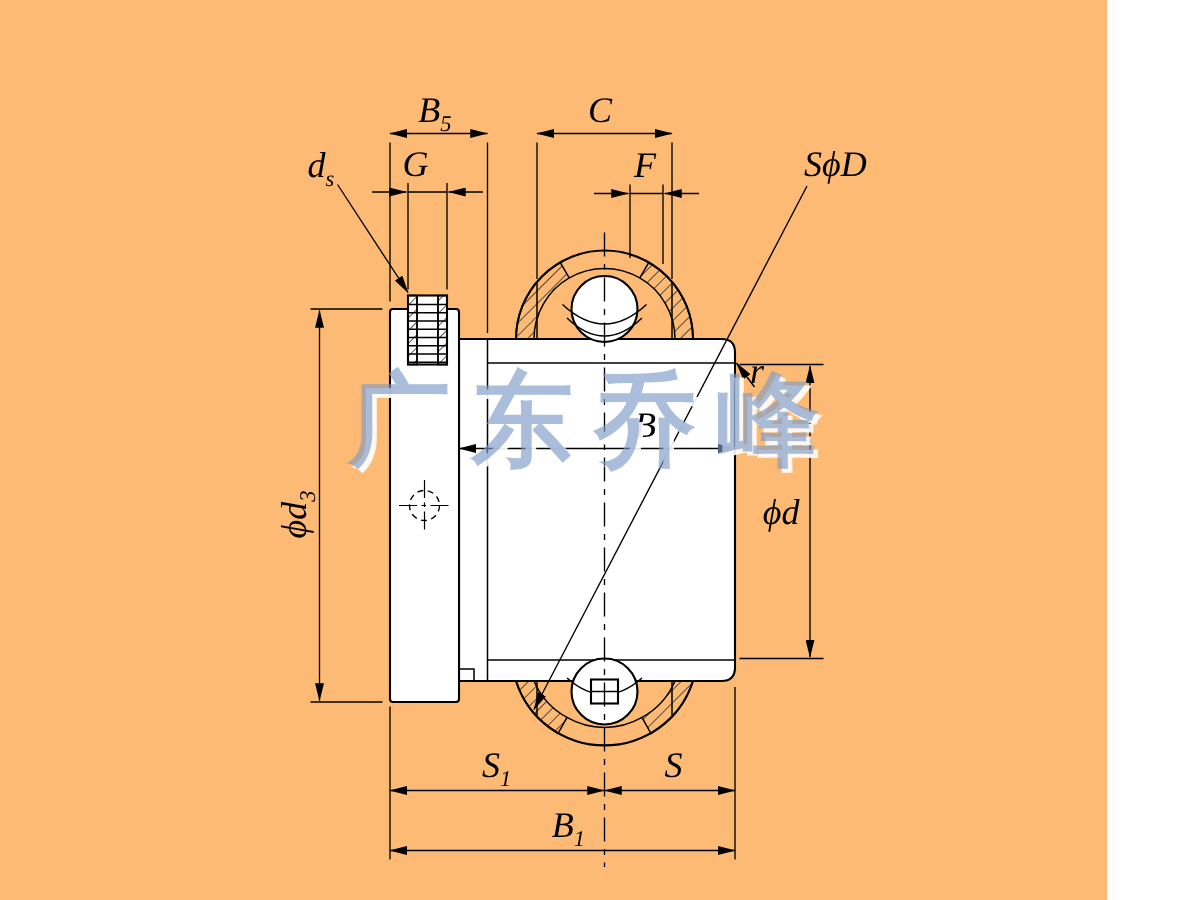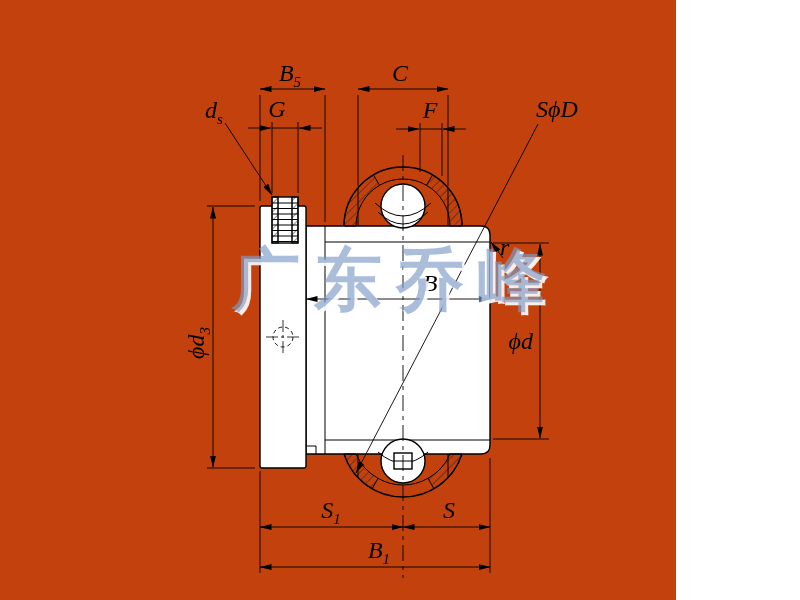--- a/index.html
+++ b/index.html
@@ -1,16 +1,16 @@
 <!DOCTYPE html>
 <html><head>
 <meta charset="utf-8">
 <style>
   html,body{margin:0;padding:0;background:#ffffff;width:800px;height:600px;overflow:hidden;}
-  .canvas{position:relative;width:676px;height:600px;background:#c2410c;}
+  .canvas{position:relative;width:738px;height:600px;background:#fdba74;}
   svg{position:absolute;left:0;top:0;}
   .ln{stroke:#000;stroke-width:1.4;fill:none;}
   .lnw{stroke:#000;stroke-width:1.4;fill:#ffffff;}
   .thin{stroke:#000;stroke-width:1;fill:none;}
   .dims line{stroke:#000;stroke-width:0.9;fill:none;}
   .cl{stroke:#000;stroke-width:0.9;fill:none;stroke-dasharray:16 5 4 5;}
   .dash{stroke:#000;stroke-width:0.9;fill:none;stroke-dasharray:4 3;}
   .dashdot{stroke:#000;stroke-width:0.8;fill:none;stroke-dasharray:12 3 3 3;}
   .hatch{fill:url(#hatch);stroke:#000;stroke-width:1;}
   text.dim{font-family:"Liberation Serif","DejaVu Serif",serif;font-style:italic;font-size:24px;fill:#000;}

